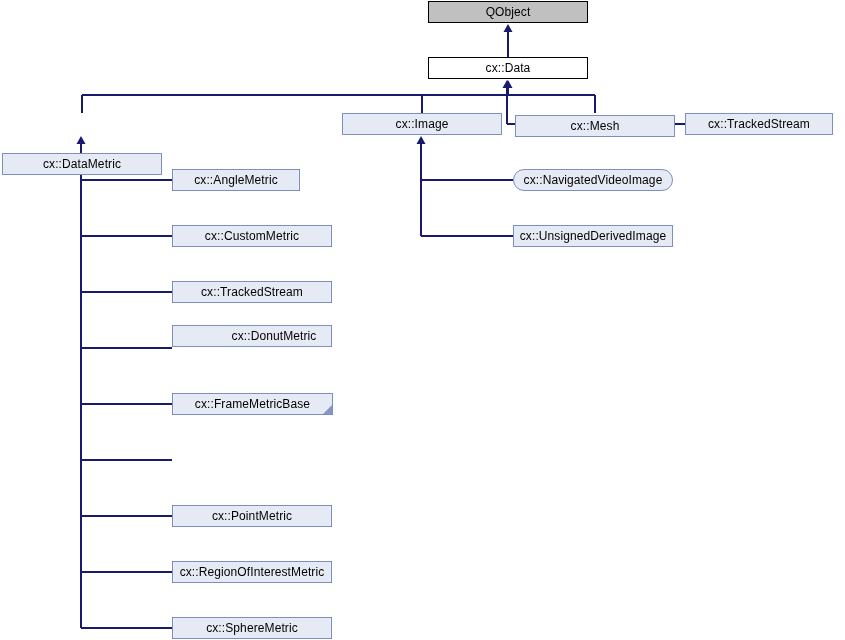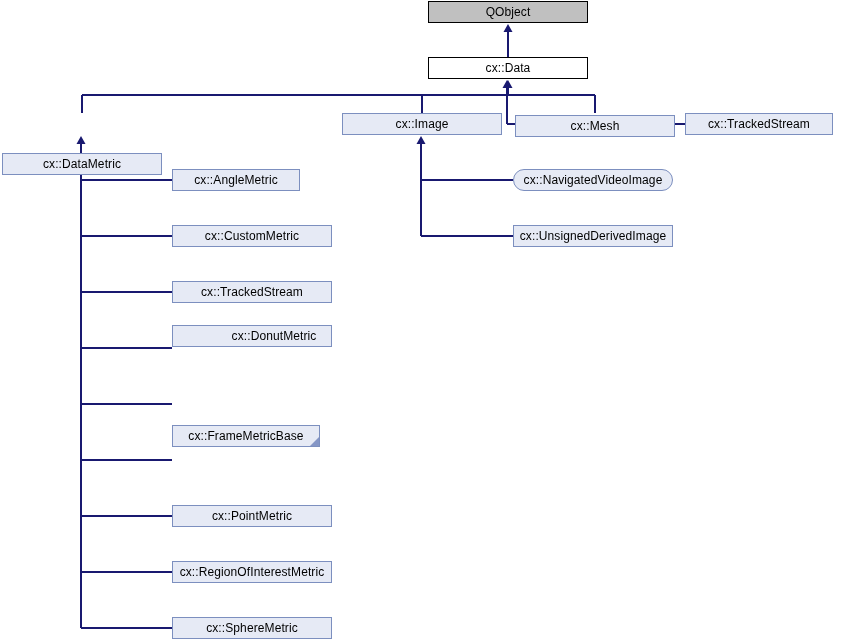--- a/index.html
+++ b/index.html
@@ -137,21 +137,21 @@
     </div>
     <div class="node derived" style="left: 172px; top: 225px; width: 160px; height: 22px;">
       <span class="node-label">cx::CustomMetric</span>
     </div>
     <div class="node derived" style="left: 172px; top: 281px; width: 160px; height: 22px;">
       <span class="node-label">cx::TrackedStream</span>
     </div>
     <div class="node derived" style="left: 172px; top: 325px; width: 160px; height: 22px; padding-left: 44px;">
       <span class="node-label">cx::DonutMetric</span>
     </div>
-    <div class="node derived" style="left: 172px; top: 393px; width: 148px; height: 22px; margin-top: 32px;">
+    <div class="node derived" style="left: 172px; top: 393px; width: 161px; height: 22px;">
       <span class="node-label">cx::FrameMetricBase</span>
       <span class="fold-corner"></span>
     </div>
     <div class="node derived" style="left: 172px; top: 505px; width: 160px; height: 22px;">
       <span class="node-label">cx::PointMetric</span>
     </div>
     <div class="node derived" style="left: 172px; top: 561px; width: 160px; height: 22px;">
       <span class="node-label">cx::RegionOfInterestMetric</span>
     </div>
     <div class="node derived" style="left: 172px; top: 617px; width: 160px; height: 22px;">

